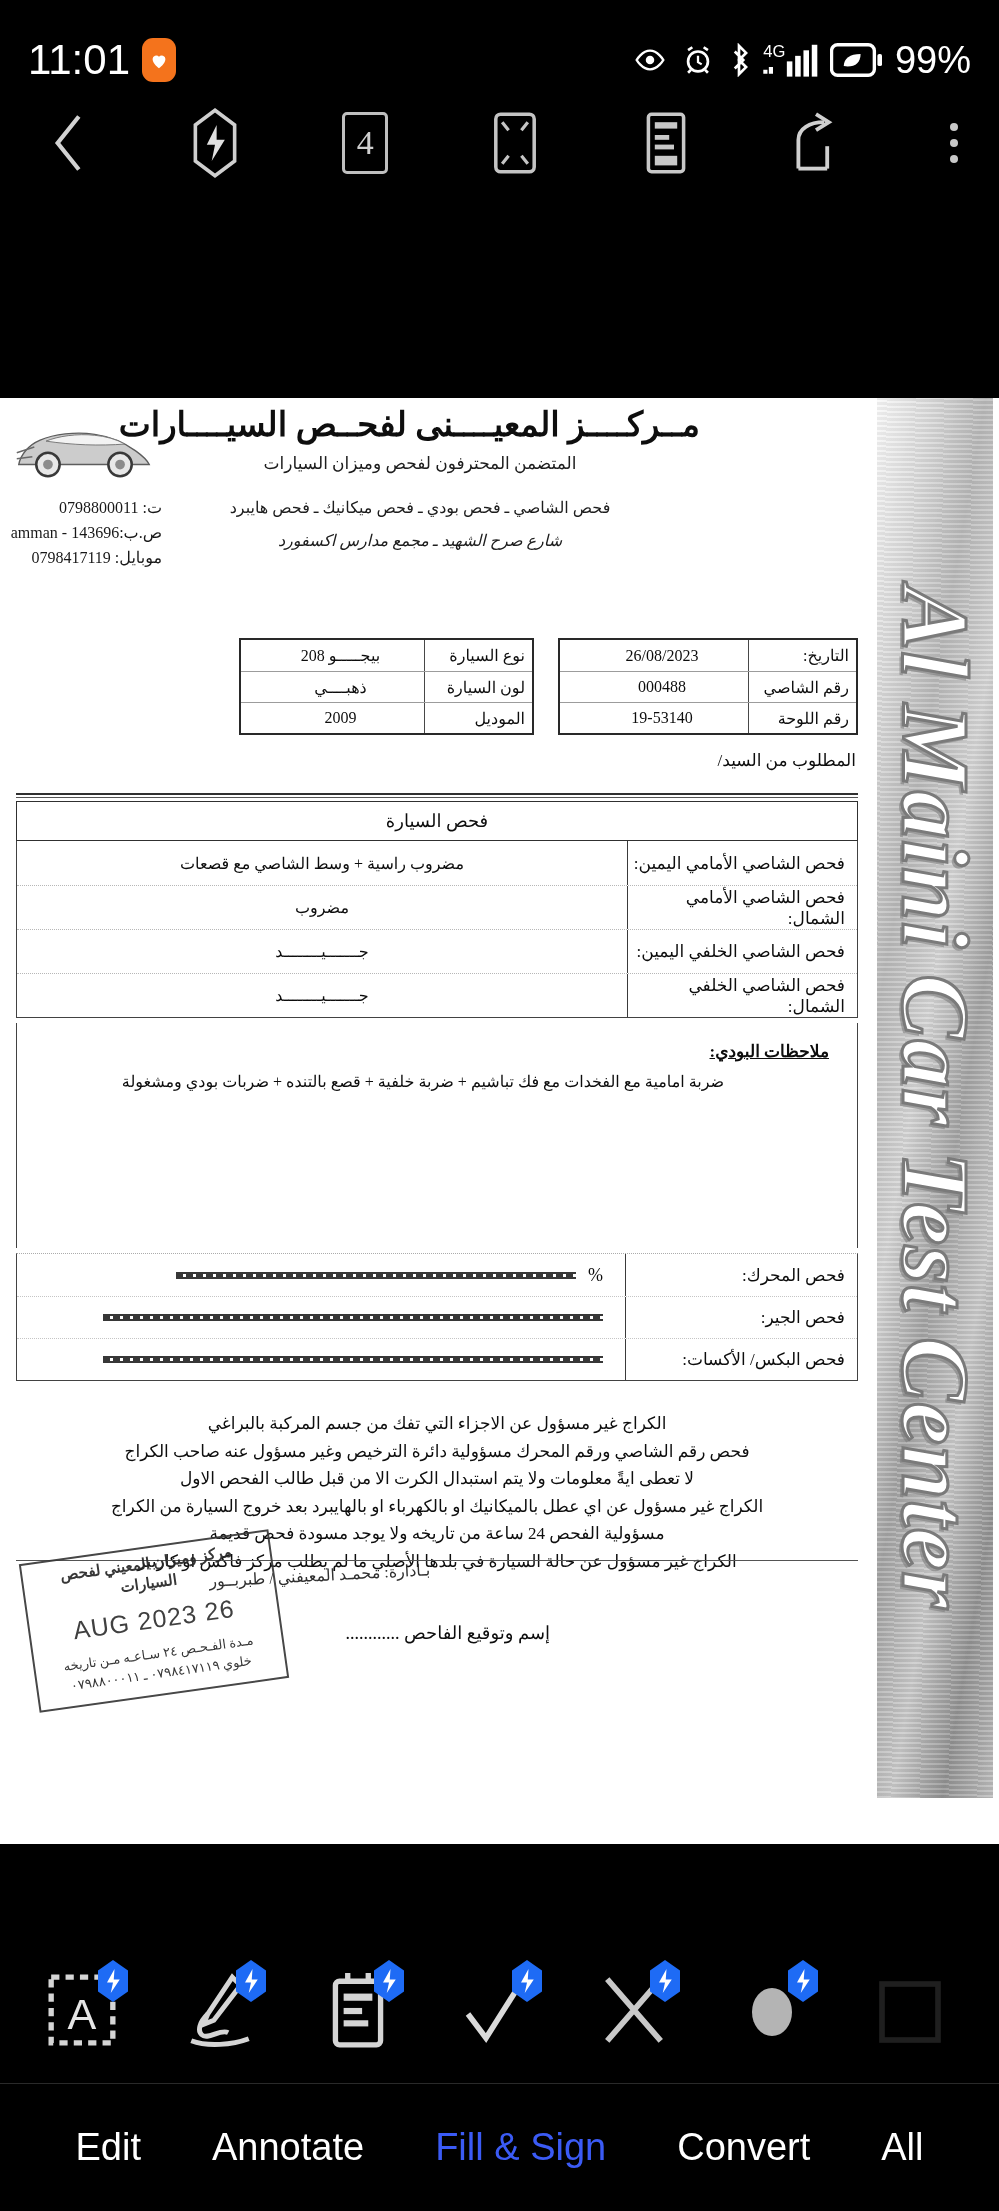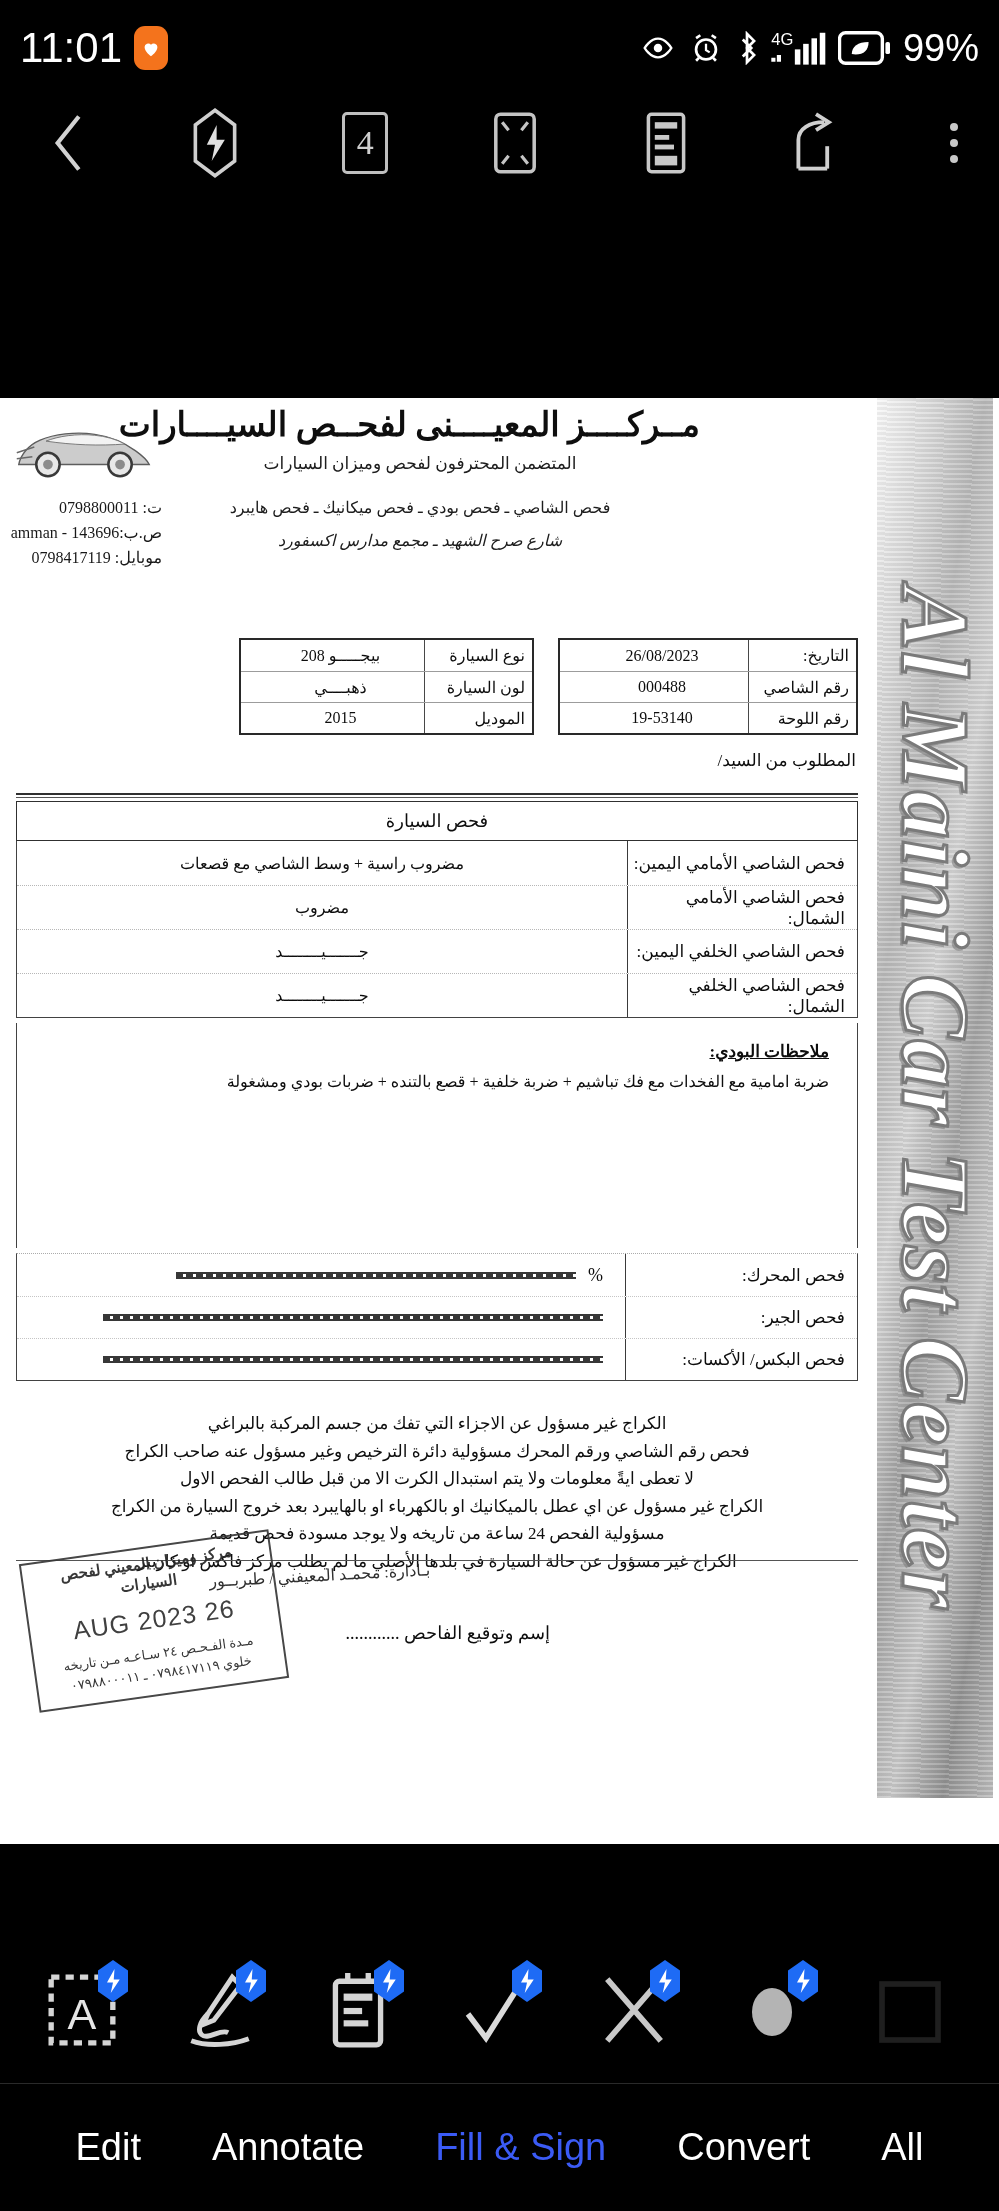--- a/index.html
+++ b/index.html
@@ -10,24 +10,24 @@
     overflow: hidden;
   }
   .phone {
     position: relative;
     width: 999px; height: 2211px;
     background: #000;
   }
 
   
   .statusbar {
-    position: absolute; top: 4px; left: 0;
+    position: absolute; top: 16px; left: 0;
     width: 999px; height: 88px;
     display: flex; align-items: center;
-    padding: 0 20px;
+    padding: 0 28px;
     color: #fff;
   }
   .sb-left { display: flex; align-items: center; gap: 12px; }
   .sb-time {
     font-size: 42px; font-weight: 400; letter-spacing: 0px;
     color: #ffffff; font-family: "Liberation Sans", sans-serif;
   }
   .heart-badge {
     width: 34px; height: 44px; border-radius: 11px;
     background: #F4731C;
@@ -219,21 +219,21 @@
     border-left: 1px solid #444; border-right: 1px solid #444;
     height: 225px;
     padding: 18px 28px 0 0;
   }
   .notes-title {
     font-family: "Liberation Serif", serif; font-size: 17px;
     text-decoration: underline; font-weight: 700; color: #111;
   }
   .notes-text {
     font-family: "Liberation Serif", serif; font-size: 16px;
-    margin-top: 10px; color: #111;
+    margin-top: 10px; color: #111; text-align: center;
   }
 
   
   .mech-wrap {
     position: absolute; top: 855px; right: 22px; width: 842px;
     border: 1px solid #444; border-top: 1px dotted #aaa;
   }
   .mech-r { display: flex; height: 42px; align-items: center; }
   .mech-r + .mech-r { border-top: 1px dotted #c2c2c2; }
   .mech-k {
@@ -481,21 +481,21 @@
             <div class="r">
               <div class="k">نوع السيارة</div>
               <div class="v">بيجـــــو 208</div>
             </div>
             <div class="r">
               <div class="k">لون السيارة</div>
               <div class="v">ذهبــــي</div>
             </div>
             <div class="r">
               <div class="k">الموديل</div>
-              <div class="v num">2015</div>
+              <div class="v num">2009</div>
             </div>
           </div>
         </div>
 
         <div class="addressed-to">المطلوب من السيد/</div>
 
         <div class="insp-wrap">
           <div class="insp-double-line"></div>
           <div class="insp-title-box">فحص السيارة</div>
           <div class="insp-body">

